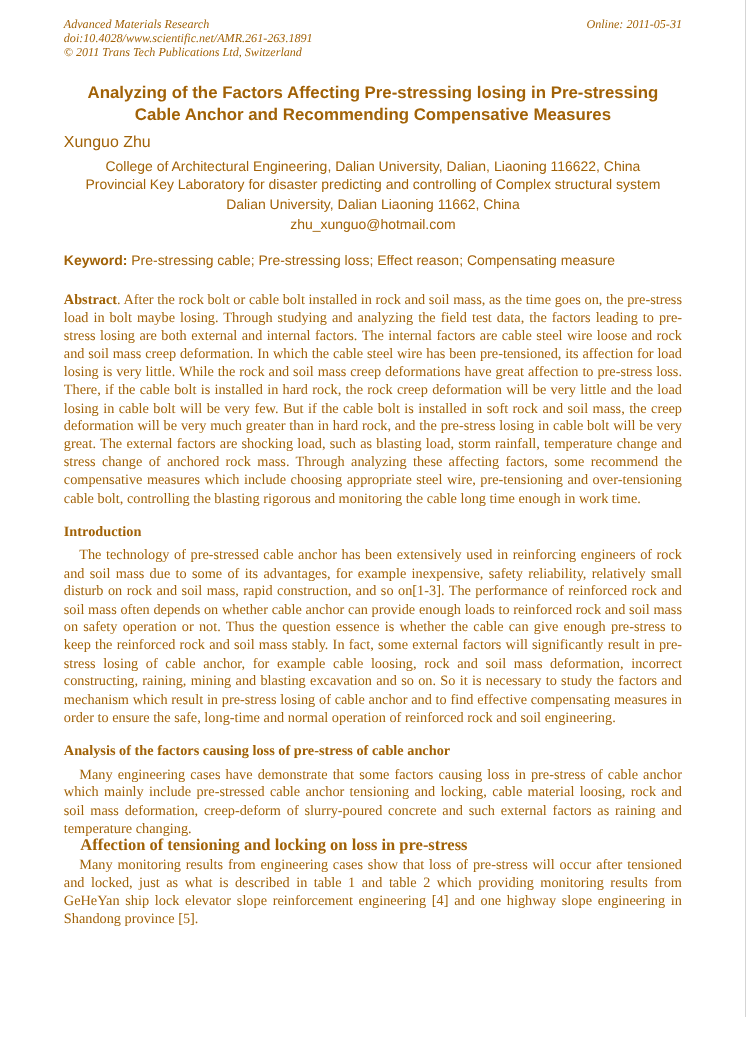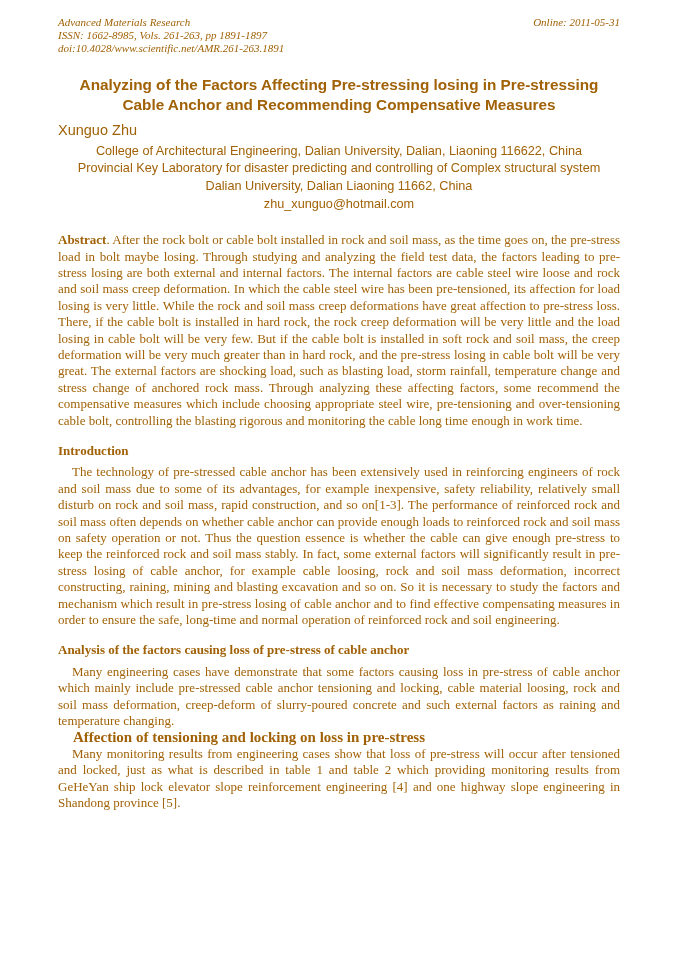--- a/index.html
+++ b/index.html
@@ -87,37 +87,38 @@
   .body-para.indent { text-indent: 14px; }
 </style>
 </head>
 <body>
 
 <div class="page">
 
   <div class="doc-header">
     <div class="header-left">
       <div>Advanced Materials Research</div>
-      <div>ISSN: 1662-8985, Vols. 261-263, pp 1891-1897</div>
       <div>doi:10.4028/www.scientific.net/AMR.261-263.1891</div>
+      <div>© 2011 Trans Tech Publications Ltd, Switzerland</div>
     </div>
     <div class="header-right">Online: 2011-05-31</div>
   </div>
 
   <h1 class="title">Analyzing of the Factors Affecting Pre-stressing losing in Pre-stressing Cable Anchor and Recommending Compensative Measures</h1>
 
   <div class="author">Xunguo Zhu</div>
 
   <div class="affil-block">
     <div>College of Architectural Engineering, Dalian University, Dalian, Liaoning 116622, China</div>
     <div>Provincial Key Laboratory for disaster predicting and controlling of Complex structural system</div>
     <div>Dalian University, Dalian Liaoning 11662, China</div>
     <div>zhu_xunguo@hotmail.com</div>
   </div>
 
+  <p class="keywords"><span class="kw-label">Keyword:</span> <span>Pre-stressing cable; Pre-stressing loss; Effect reason; Compensating measure</span></p>
 
   <p class="abstract"><span class="abs-label">Abstract</span><span>. After the rock bolt or cable bolt installed in rock and soil mass, as the time goes on, the pre-stress load in bolt maybe losing. Through studying and analyzing the field test data, the factors leading to pre-stress losing are both external and internal factors. The internal factors are cable steel wire loose and rock and soil mass creep deformation. In which the cable steel wire has been pre-tensioned, its affection for load losing is very little. While the rock and soil mass creep deformations have great affection to pre-stress loss. There, if the cable bolt is installed in hard rock, the rock creep deformation will be very little and the load losing in cable bolt will be very few. But if the cable bolt is installed in soft rock and soil mass, the creep deformation will be very much greater than in hard rock, and the pre-stress losing in cable bolt will be very great. The external factors are shocking load, such as blasting load, storm rainfall, temperature change and stress change of anchored rock mass. Through analyzing these affecting factors, some recommend the compensative measures which include choosing appropriate steel wire, pre-tensioning and over-tensioning cable bolt, controlling the blasting rigorous and monitoring the cable long time enough in work time.</span></p>
 
   <h2 class="section-heading">Introduction</h2>
   <p class="body-para indent">The technology of pre-stressed cable anchor has been extensively used in reinforcing engineers of rock and soil mass due to some of its advantages, for example inexpensive, safety reliability, relatively small disturb on rock and soil mass, rapid construction, and so on[1-3]. The performance of reinforced rock and soil mass often depends on whether cable anchor can provide enough loads to reinforced rock and soil mass on safety operation or not. Thus the question essence is whether the cable can give enough pre-stress to keep the reinforced rock and soil mass stably. In fact, some external factors will significantly result in pre-stress losing of cable anchor, for example cable loosing, rock and soil mass deformation, incorrect constructing, raining, mining and blasting excavation and so on. So it is necessary to study the factors and mechanism which result in pre-stress losing of cable anchor and to find effective compensating measures in order to ensure the safe, long-time and normal operation of reinforced rock and soil engineering.</p>
 
   <h2 class="section-heading">Analysis of the factors causing loss of pre-stress of cable anchor</h2>
   <p class="body-para indent">Many engineering cases have demonstrate that some factors causing loss in pre-stress of cable anchor which mainly include pre-stressed cable anchor tensioning and locking, cable material loosing, rock and soil mass deformation, creep-deform of slurry-poured concrete and such external factors as raining and temperature changing.</p>
 
   <h3 class="sub-heading">Affection of tensioning and locking on loss in pre-stress</h3>

